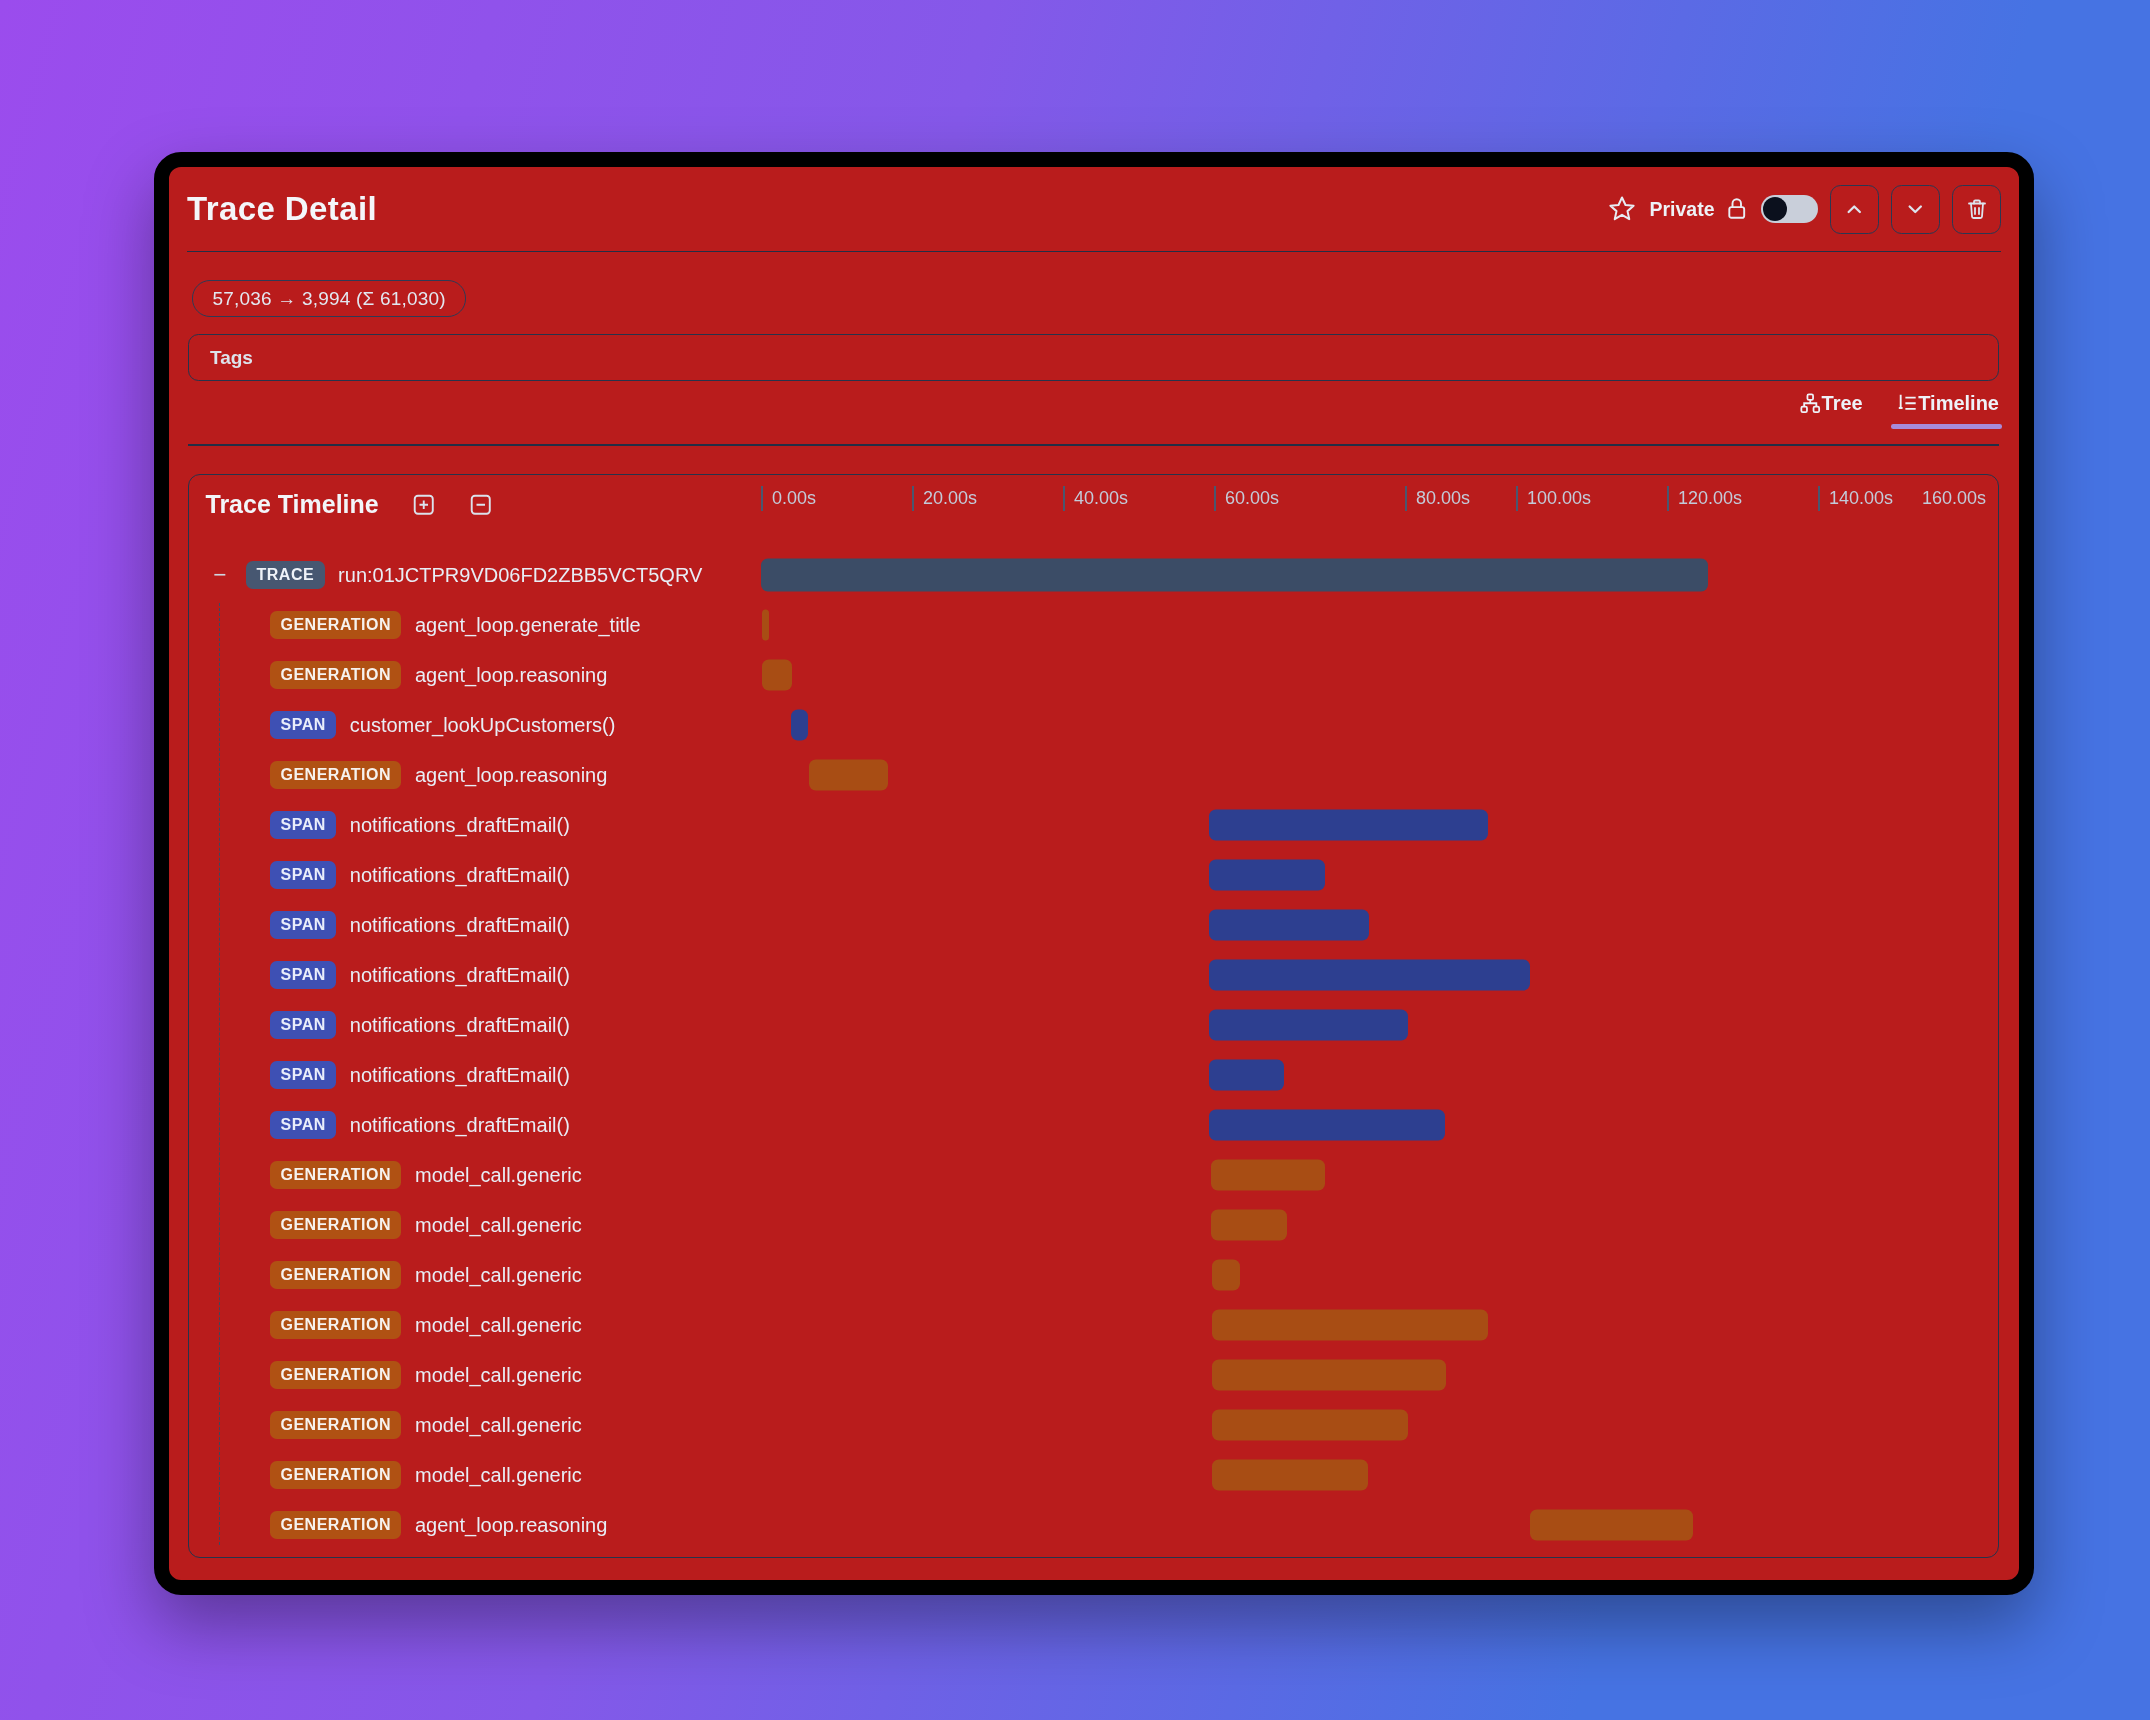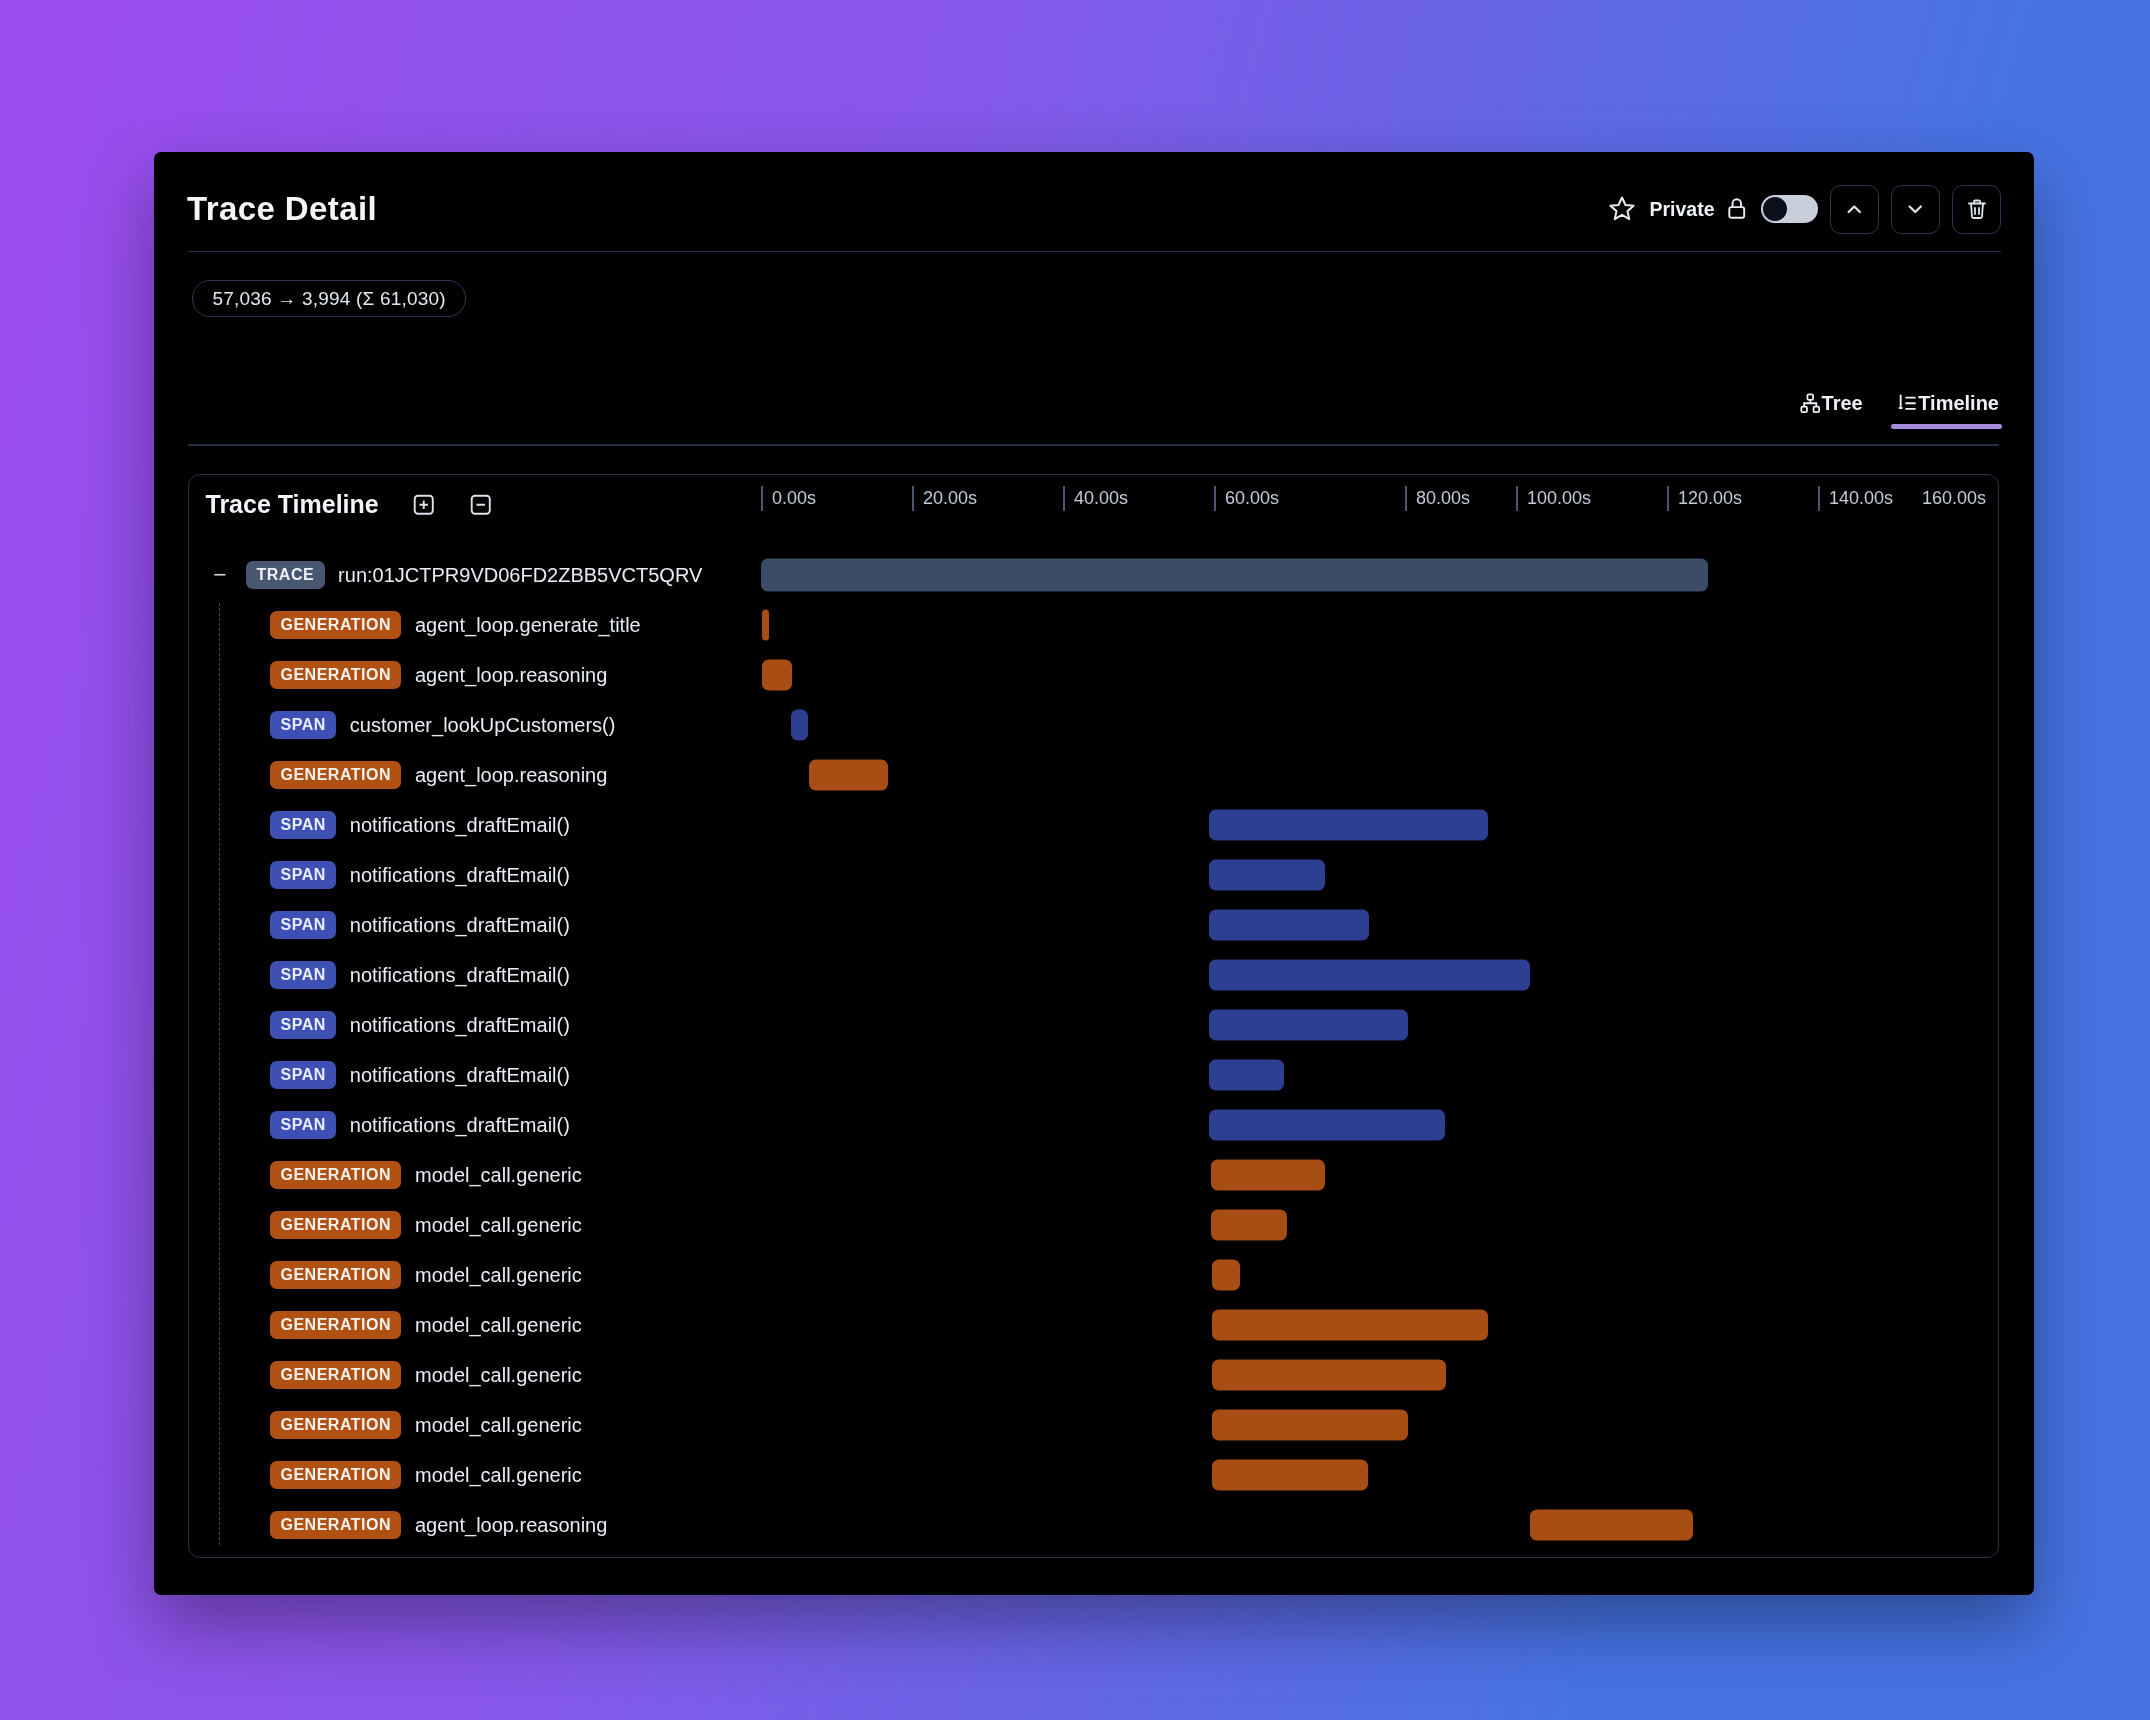--- a/index.html
+++ b/index.html
@@ -4,21 +4,21 @@
 <style>
   html,body{margin:0;padding:0;}
   body{
     width:2151px;height:1721px;overflow:hidden;
     background:linear-gradient(105deg,#9b4ced 0%,#8558e9 38%,#4673e3 78%,#4673e3 100%);
     font-family:"Liberation Sans",sans-serif;
     -webkit-font-smoothing:antialiased;
   }
   .modal{
     position:absolute;left:154px;top:152px;width:1850px;height:1413px;
-    background:#000000;border:15px solid #000;border-radius:7px;
+    background:#b91c1c;border:15px solid #000;border-radius:27px;
     box-shadow:0 30px 68px rgba(0,0,0,.35);
   }
   .inner{position:relative;width:100%;height:100%;}
 
   
   .hdr{position:absolute;left:18px;right:18px;top:0;height:84px;
        display:flex;align-items:center;border-bottom:1.5px solid #232e45;}
   .hdr-title{font-size:33px;font-weight:bold;color:#f4f6fa;letter-spacing:0.4px;}
   .hdr-right{margin-left:auto;display:flex;align-items:center;gap:12px;}
   .icon-btn{width:47px;height:47px;border:1.5px solid #2b3752;border-radius:10.5px;
@@ -116,20 +116,23 @@
               <path d="M9 6.5V4.8a1.3 1.3 0 0 1 1.3-1.3h3.4A1.3 1.3 0 0 1 15 4.8v1.7"></path>
             <path d="M6 6.5l1 13a1.6 1.6 0 0 0 1.6 1.5h6.8a1.6 1.6 0 0 0 1.6-1.5l1-13"></path>
             <path d="M10 11v6M14 11v6"></path>
           </svg>
         </span>
       </div>
     </div>
 
     <div class="pill">57,036 → 3,994 (Σ 61,030)</div>
 
+    <div class="tags">
+      <span class="tags-label">Tags</span>
+    </div>
 
     <div class="tabs">
       <div class="tab">
         <span>
           <svg class="ic" width="22.5" height="22.5" viewBox="0 0 24 24" fill="none" stroke="#eef2f8" stroke-width="1.9">
             <rect x="9" y="2.5" width="6" height="6" rx="1.5"></rect>
             <rect x="2.5" y="15.5" width="6" height="6" rx="1.5"></rect>
             <rect x="15.5" y="15.5" width="6" height="6" rx="1.5"></rect>
             <path d="M12 8.5v3.5M5.5 15.5V12h13v3.5"></path>
           </svg>

